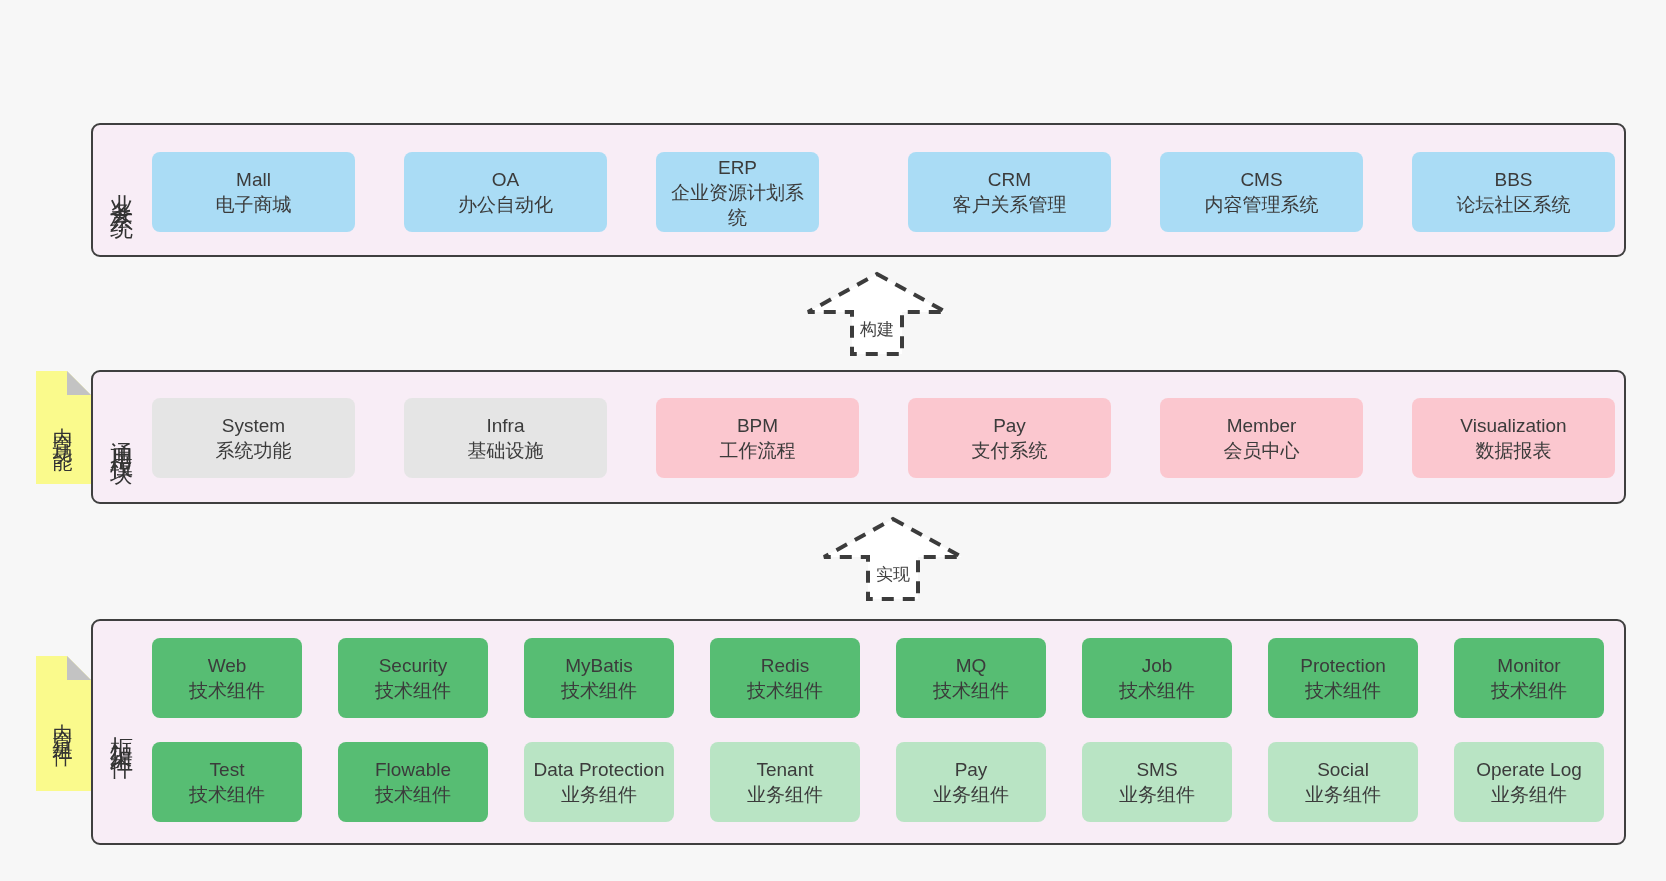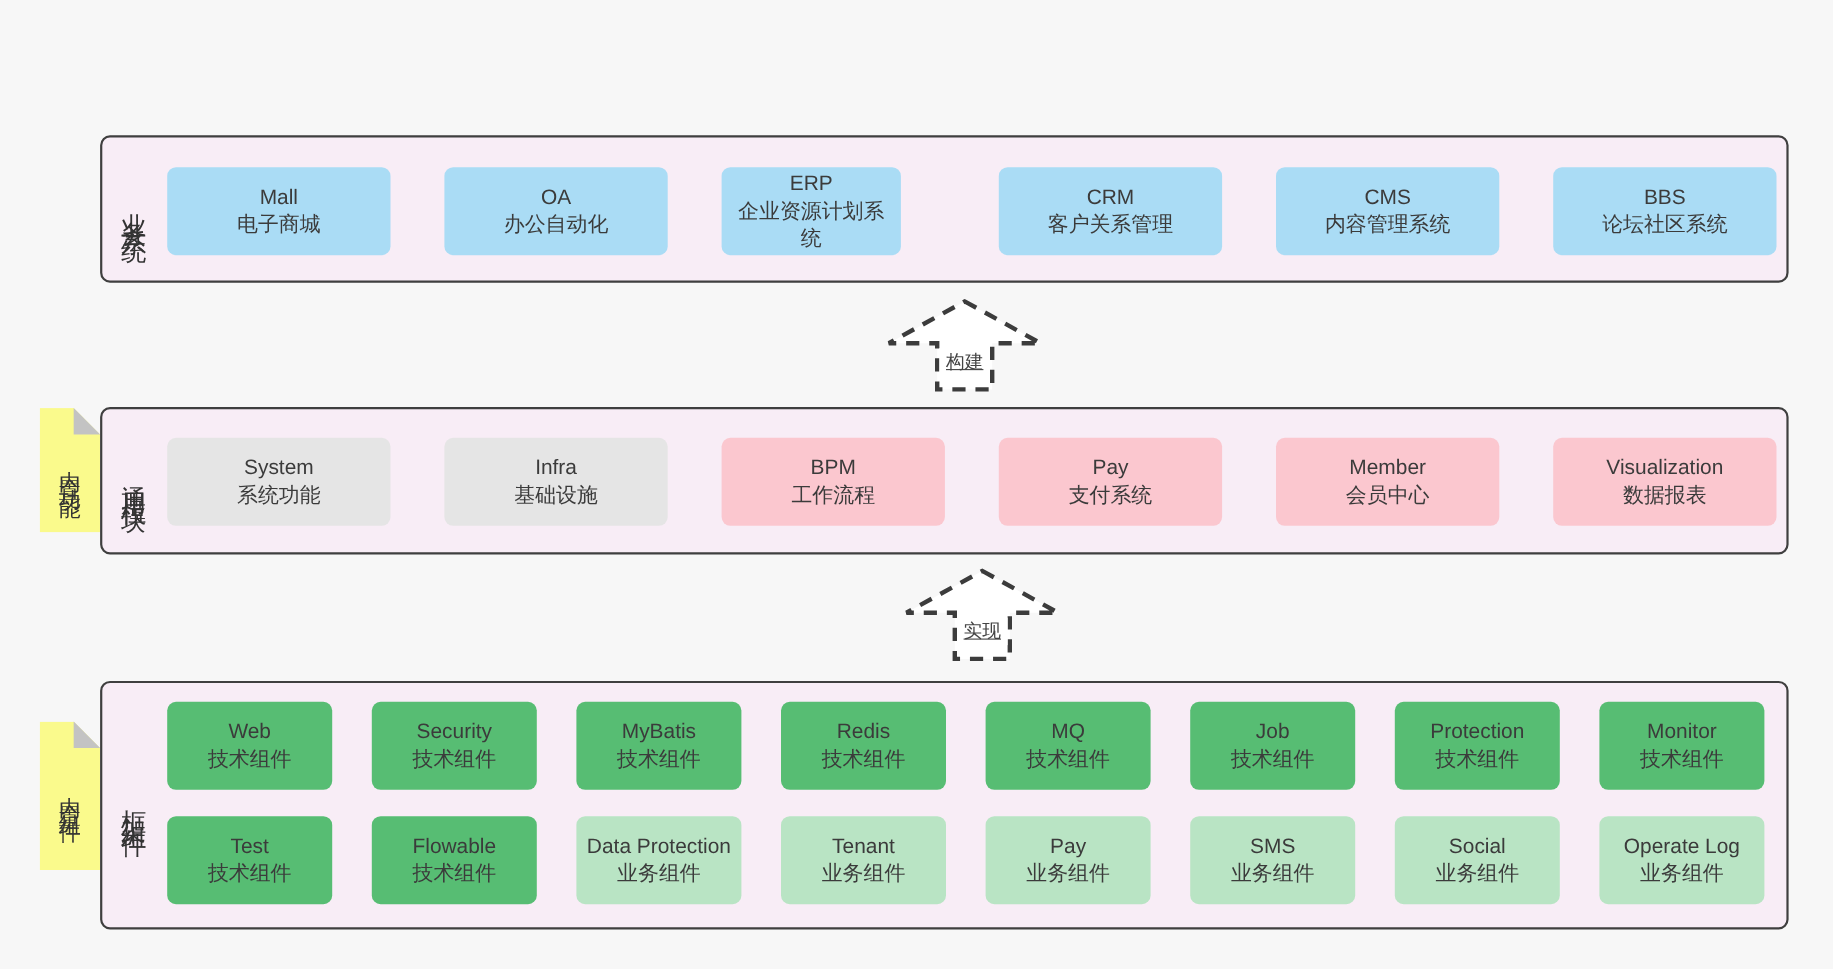--- a/index.html
+++ b/index.html
@@ -41,21 +41,21 @@
     border-bottom:24px solid #c3c3c3;border-right:24px solid transparent;
   }
   .note-text{
     writing-mode:vertical-rl;text-orientation:upright;
     font-size:20px;letter-spacing:8px;color:#333;white-space:nowrap;
   }
   .arrow{position:absolute;width:150px;height:90px;}
   .arrow svg{display:block;width:150px;height:90px;}
   .arrow-label{
     position:absolute;left:50%;top:61px;transform:translate(-50%,-50%);
-    background:#ffffff;padding:1px 6px;font-size:17px;color:#444;white-space:nowrap;text-decoration:underline;
+    background:#ffffff;padding:1px 6px;font-size:17px;color:#444;white-space:nowrap;
   }
 </style>
 </head>
 <body>
 
 <div id="stage">
 
   <div class="band" id="band-business">
     <div class="band-label">业务系统</div>
   </div>

